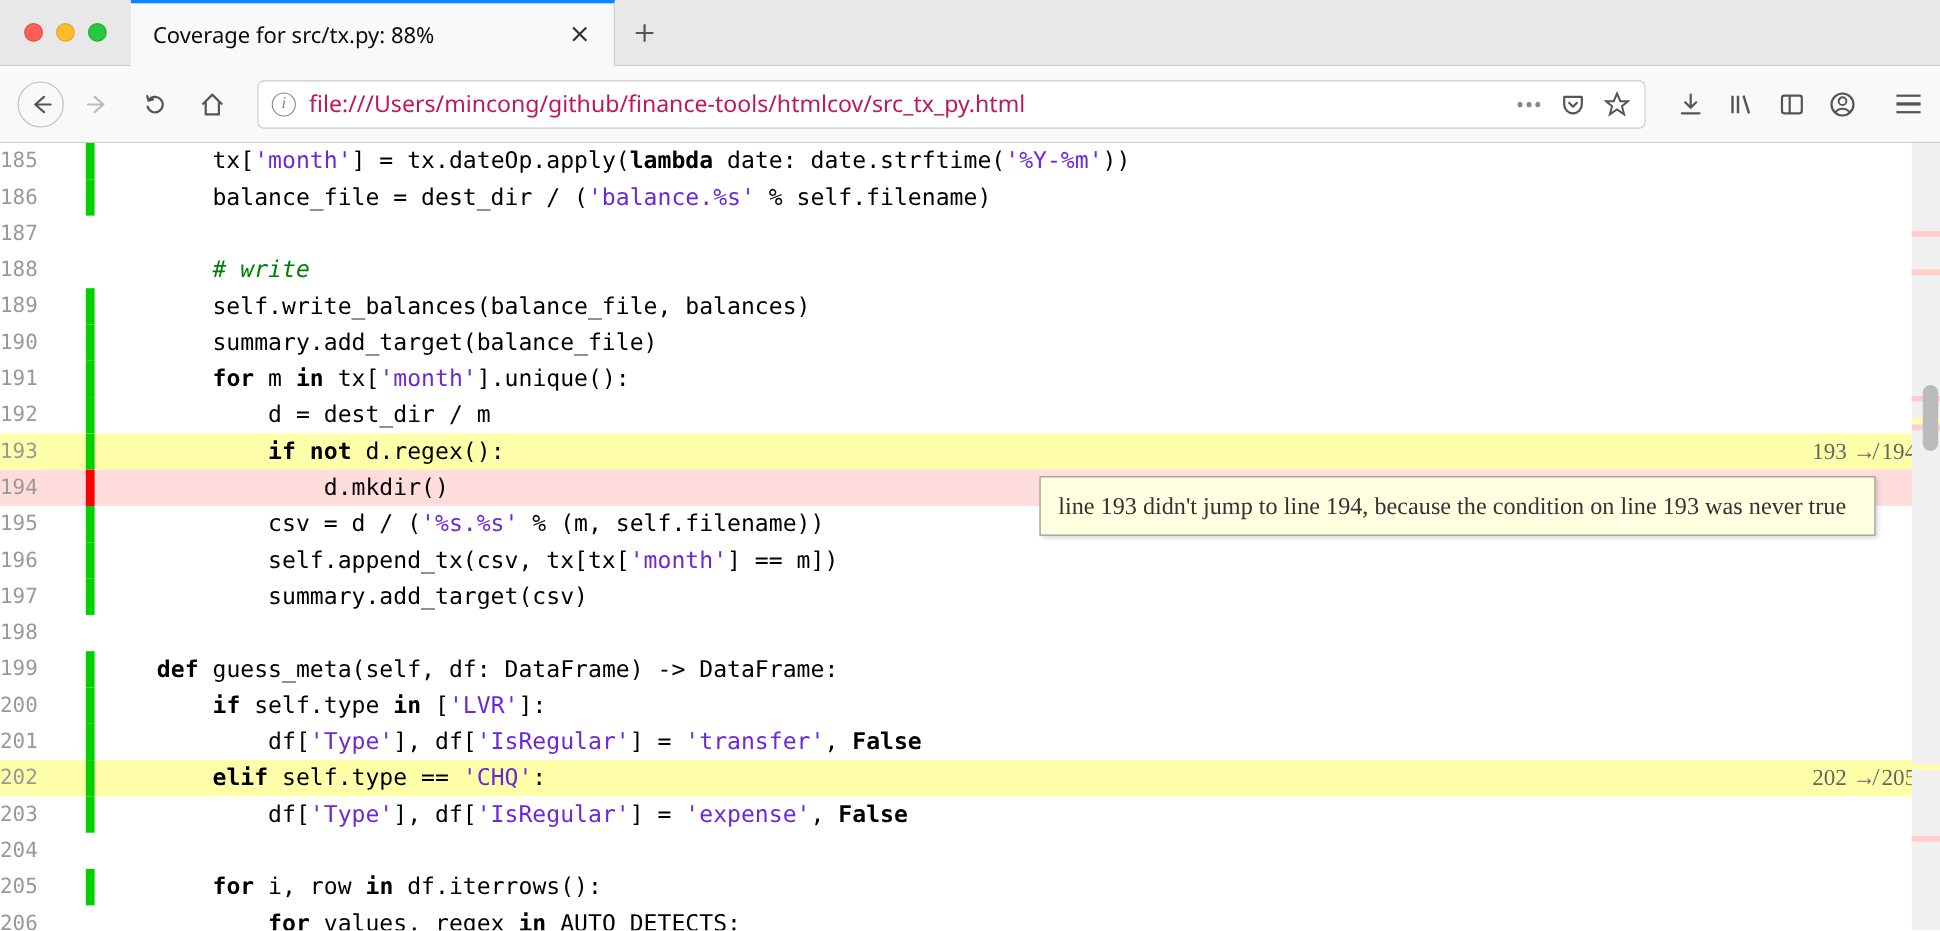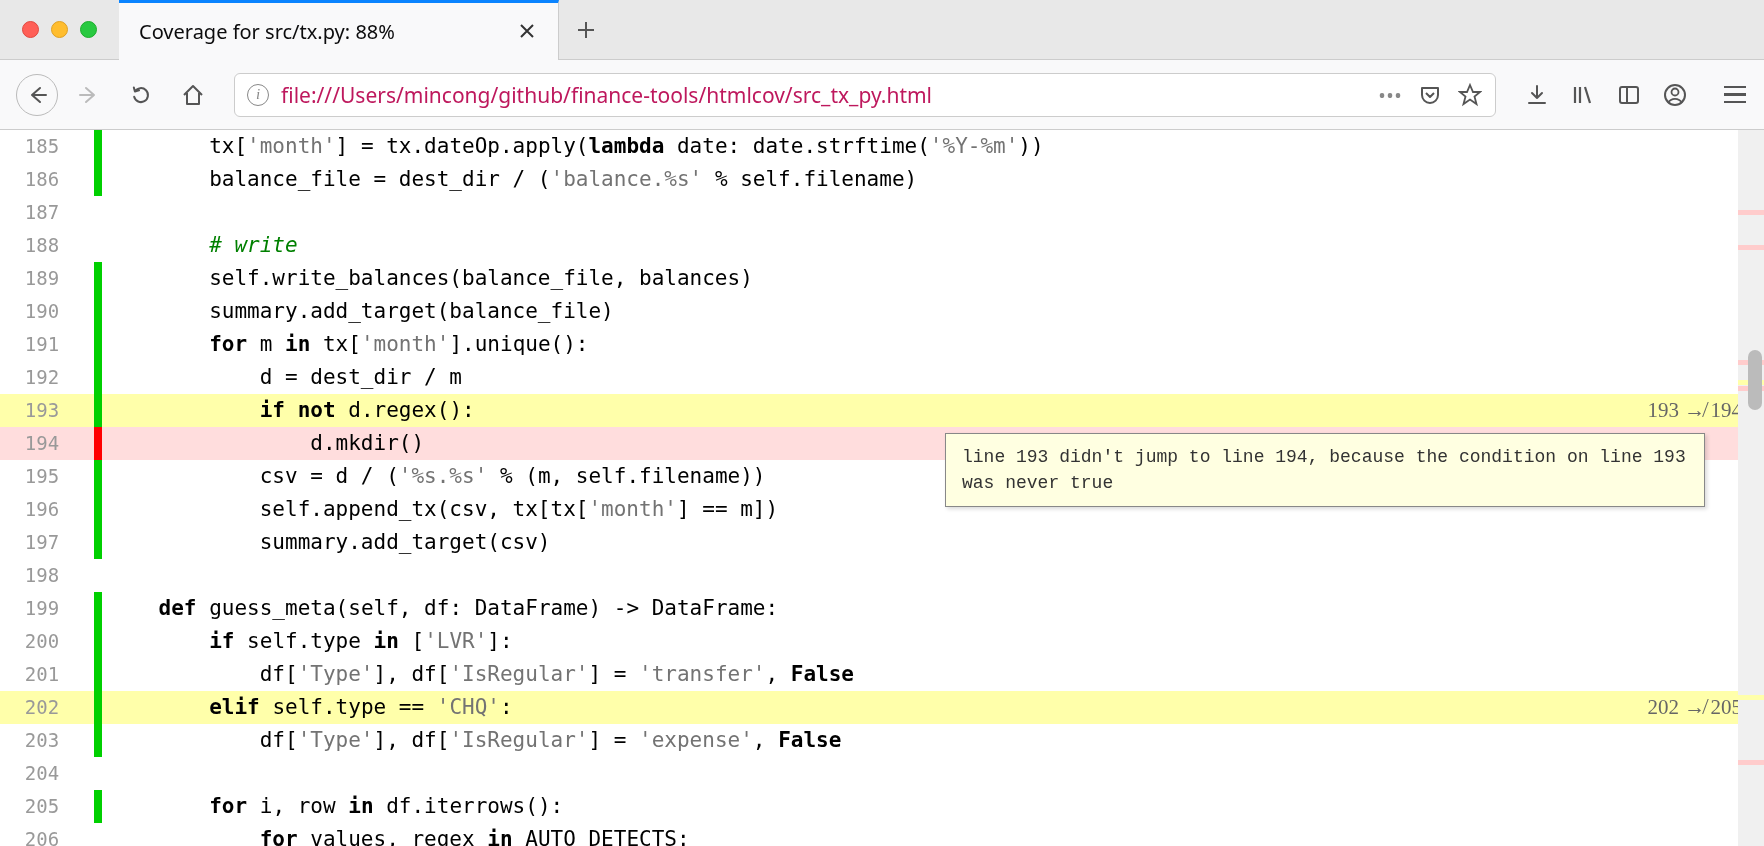--- a/index.html
+++ b/index.html
@@ -109,22 +109,22 @@
       overflow: hidden;
     }
     .lines { }
     .line {
       display: flex;
       align-items: flex-start;
       height: 33px;
       position: relative;
     }
     .lineno {
-      width: 94px;
-      text-align: center;
+      width: 78px;
+      text-align: left;
       padding-right: 10px;
       color: #999;
       font-size: 19px;
       flex-shrink: 0;
       user-select: none;
     }
     .cov-bar {
       width: 8px;
       height: 33px;
       flex-shrink: 0;
@@ -132,21 +132,21 @@
     }
     .cov-run { background: #00d000; }
     .cov-miss { background: #ff0000; }
     .code {
       flex: 1;
       white-space: pre;
       color: #000;
       position: relative;
     }
     .kw { font-weight: bold; }
-    .str { color: #737373; }
+    .str { color: #6d28d9; }
     .com { color: #008000; font-style: italic; }
     .line.hl-yellow { background: #ffffaa; }
     .line.hl-red { background: #ffdddd; }
     .annotation {
       position: absolute;
       right: 22px;
       top: 0;
       font-family: Georgia, "Times New Roman", serif;
       font-size: 21px;
       color: #666;
@@ -156,22 +156,22 @@
       gap: 6px;
     }
     .tooltip {
       position: absolute;
       left: 945px;
       top: 303px;
       width: 760px;
       background: #ffffe1;
       border: 1px solid #888;
       padding: 10px 16px;
-      font-family: Liberation Mono, monospace;
-      font-size: 18px;
+      font-family: Liberation Serif, serif;
+      font-size: 22px;
       color: #333;
       box-shadow: 2px 2px 4px rgba(0,0,0,0.15);
       line-height: 1.45;
     }
     
     .scroll-track {
       position: absolute;
       right: 0; top: 0;
       width: 26px;
       height: 100%;

